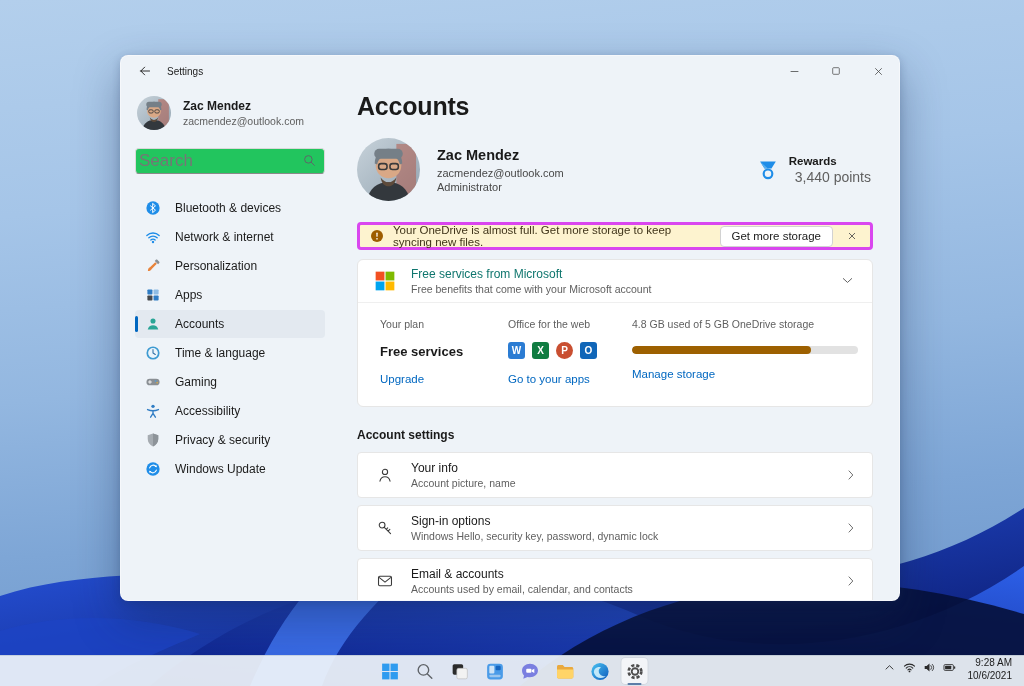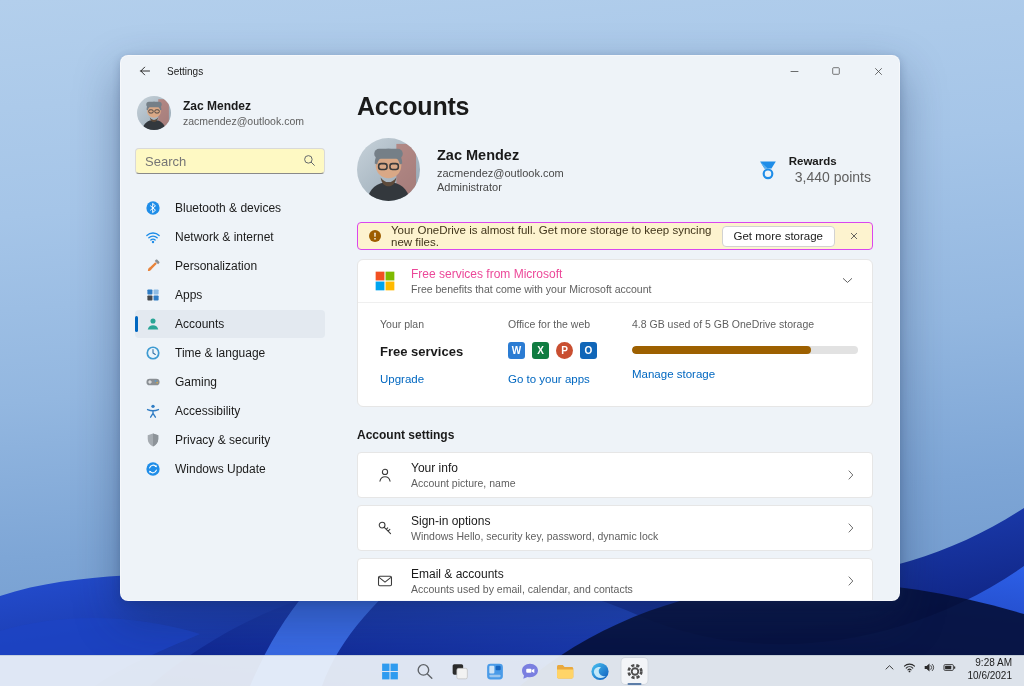--- a/index.html
+++ b/index.html
@@ -25,21 +25,21 @@
   .win-body { position:absolute; top:30px; left:0; right:0; bottom:0; display:flex; }
 
   
   .sidebar { width:218px; flex:0 0 218px; padding:6px 14px 0 14px; }
   .profile { display:flex; align-items:center; gap:12px; padding:4px 2px; }
   .profile .avatar-sm { width:34px; height:34px; border-radius:50%; overflow:hidden; flex:0 0 34px; }
   .profile-name { font-size:12px; font-weight:bold; color:#1b1b1b; }
   .profile-email { font-size:10.5px; color:#606060; margin-top:2px; }
   .searchbox { margin-top:14px; position:relative; }
   .searchbox input { width:100%; height:26px; border:1px solid #d9d9d9; border-bottom:1px solid #898989;
-    border-radius:4px; background:#fef9c3; font-size:13px; padding:0 26px 0 9px; color:#1b1b1b;
+    border-radius:4px; background:#22c55e; font-size:17px; padding:0 26px 0 3px; color:#1b1b1b;
     font-family:"Liberation Sans",sans-serif; outline:none; }
   .searchbox input::placeholder { color:#767676; }
   .search-glyph { position:absolute; right:7px; top:5px; width:16px; height:16px; }
   .nav { margin-top:20px; }
   .nav-item { position:relative; display:flex; align-items:center; gap:14px; height:28px; margin-bottom:1px;
     padding:0 10px; border-radius:4px; cursor:pointer; }
   .nav-item.selected { background:#e3e9f0; }
   .nav-item.selected::before { content:""; position:absolute; left:0; top:6px; width:3px; height:16px;
     border-radius:2px; background:#0067c0; }
   .nav-icon { width:16px; height:16px; flex:0 0 16px; }
@@ -53,34 +53,34 @@
   .avatar-lg { width:63px; height:63px; border-radius:50%; overflow:hidden; flex:0 0 63px; }
   .acct-id { margin-left:17px; }
   .acct-name { font-size:14.5px; font-weight:bold; color:#1a1a1a; }
   .acct-email { font-size:11px; color:#484848; margin-top:4px; }
   .acct-role { font-size:11px; color:#484848; margin-top:2px; }
   .rewards { margin-left:auto; display:flex; align-items:center; gap:9px; padding-right:2px; cursor:pointer; }
   .rewards-icon { width:24px; height:24px; }
   .rewards-label { font-size:11.5px; font-weight:bold; color:#1a1a1a; }
   .rewards-points { font-size:14px; color:#5f5f5f; margin-top:2px;margin-left:6px; }
 
-  .banner { margin-top:21px; height:28px; background:#fdf3cf; border:1px solid #d946ef; border-radius:4px;
+  .banner { margin-top:21px; height:28px; background:#fdf3cf; border:3px solid #d946ef; border-radius:4px;
     display:flex; align-items:center; padding:0 8px 0 10px; gap:9px; }
   .banner-icon { width:14px; height:14px; flex:0 0 14px; }
   .banner-text { font-size:11.5px; color:#40351a; flex:1; }
   .banner-btn { height:21px; background:#fff; border:1px solid #d2d2d2; border-radius:4px; padding:0 11px;
     font-size:11.5px; color:#1b1b1b; cursor:pointer; font-family:"Liberation Sans",sans-serif; }
   .banner-close { width:20px; height:20px; display:flex; align-items:center; justify-content:center;
     border-radius:3px; cursor:pointer; }
 
   .card { margin-top:9px; background:#fff; border:1px solid #e6e6e6; border-radius:6px; }
   .exp-header { display:flex; align-items:center; height:43px; padding:0 16px; border-bottom:1px solid #efefef; cursor:pointer; }
   .ms-logo { width:22px; height:22px; flex:0 0 22px; }
   .exp-titles { margin-left:15px; }
-  .exp-title { font-size:12px; color:#ec4899; }
+  .exp-title { font-size:12px; color:#0f766e; }
   .exp-sub { font-size:10.5px; color:#5f5f5f; margin-top:2px; }
   .exp-chevron { margin-left:auto; width:16px; height:16px; }
 
   .exp-content { display:flex; padding:15px 16px 19px 22px; }
   .col-plan { width:128px; flex:0 0 128px; }
   .col-office { width:124px; flex:0 0 124px; }
   .col-storage { flex:1; }
   .col-label { font-size:10.5px; color:#5f5f5f; }
   .plan-value { font-size:13px; font-weight:bold; color:#1a1a1a; margin-top:14px; }
   .office-apps { display:flex; gap:7px; margin-top:12px; }

